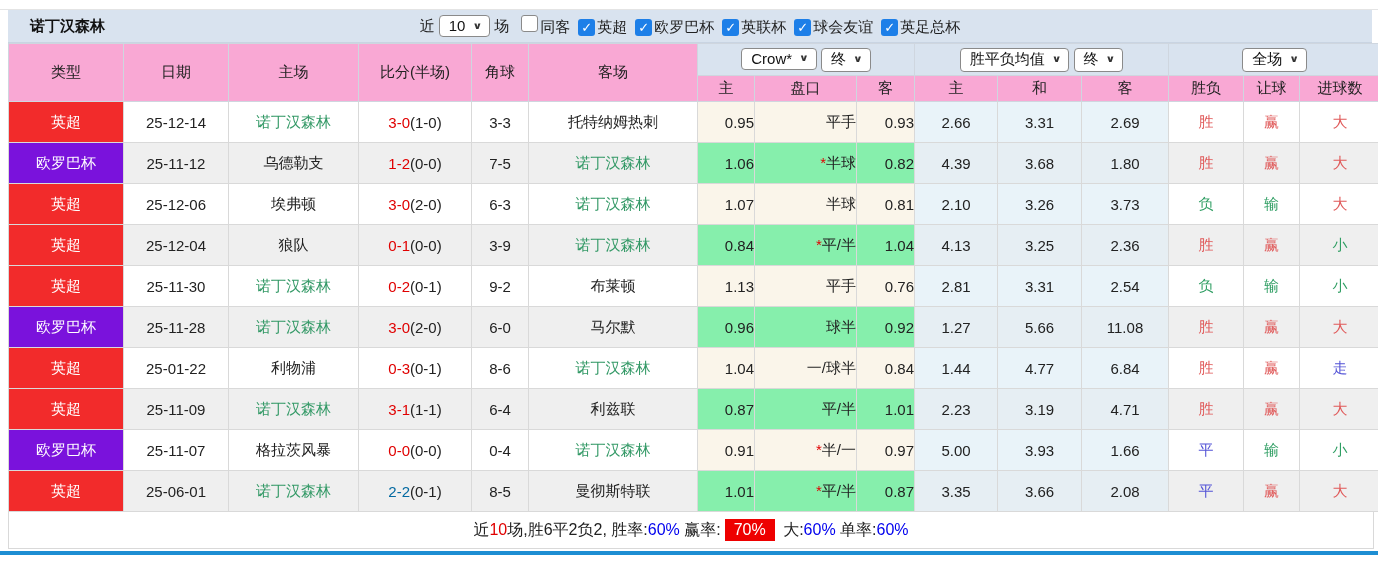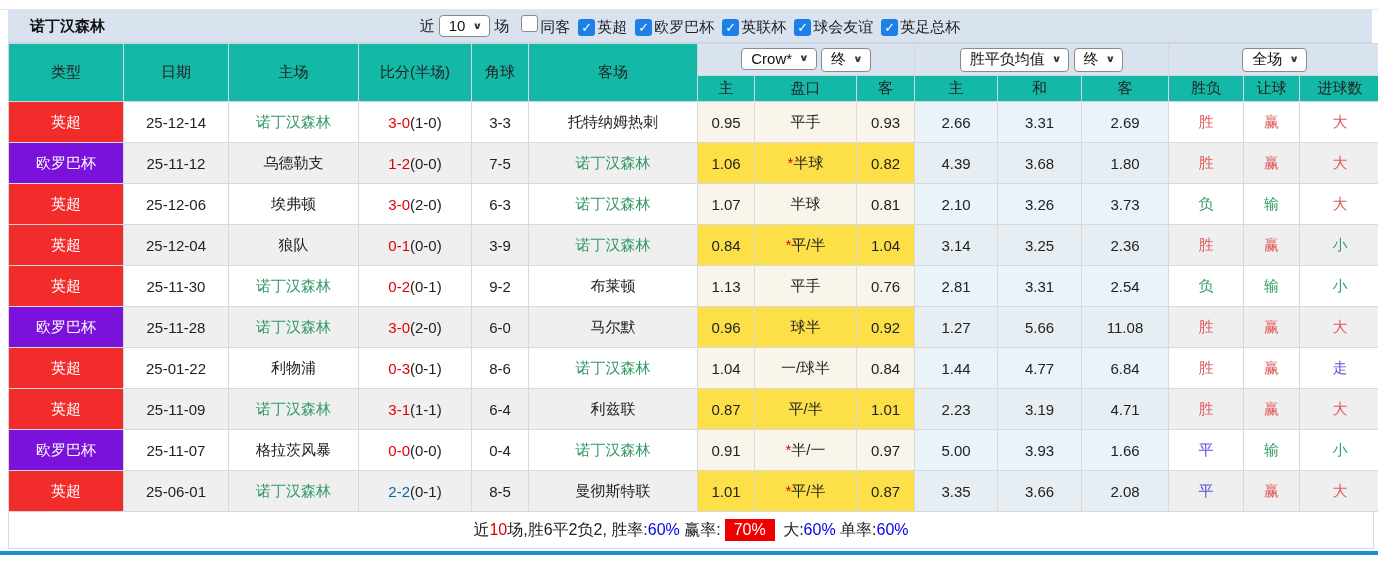--- a/index.html
+++ b/index.html
@@ -29,29 +29,29 @@
     align-items: center; justify-content: center; font-size: 13px; font-weight: bold;
     margin-left: 8px; margin-right: 2px;
   }
   .cb.checked { color: #fff; }
   .cb.unchecked { background: #fff; border: 1px solid #8a8a8a; }
   table {
     border-collapse: collapse; table-layout: fixed; width: 1366px;
     margin-left: 8px; font-size: 15px;
   }
   th, td { border: 1px solid #cfd6df; text-align: center; overflow: hidden; white-space: nowrap; }
-  thead th { background: #14b8a6; font-weight: normal; color: #222; }
+  thead th { background: #f9a8d4; font-weight: normal; color: #222; }
   .hrow1 th { height: 32px; }
   .hrow2 th { height: 26px; font-size: 15px; }
   .hgroup { background: #d9e3ef; }
   tbody td { height: 41px; border-color: #d9d9d9; background: #fff; }
   tr.even td { background: #efefef; }
   td.badge { color: #fff; font-size: 15px; }
-  td.cream { background: #faf5ea; }
-  tr.even td.cream { background: #fde047; }
+  td.cream { background: #faf5ea; text-align: right; }
+  tr.even td.cream { background: #86efac; }
   td.bluebg { background: #e9f3f9; margin-top: 48px; }
   tr.even td.bluebg { background: #e6eef3; }
   .team-main { color: #339966; }
   .score-main { color: #e00000; }
   .star { color: #e00000; }
   .summary {
     margin-left: 8px; width: 1366px; height: 37px;
     border: 1px solid #d9d9d9; border-top: none;
     display: flex; align-items: center; justify-content: center;
     font-size: 16px; background: #fff;
@@ -199,21 +199,21 @@
         <tr class="even">
           <td class="badge" style="background: rgb(242, 43, 43);">英超</td>
           <td>25-12-04</td>
           <td><span>狼队</span></td>
           <td><span class="score-main" style="color: rgb(224, 0, 0);">0-1</span><span>(0-0)</span></td>
           <td>3-9</td>
           <td><span class="team-main" style="color: rgb(51, 153, 102);">诺丁汉森林</span></td>
           <td class="cream">0.84</td>
           <td class="cream"><span class="star" style="color: rgb(224, 0, 0);">*</span><span>平/半</span></td>
           <td class="cream">1.04</td>
-          <td class="bluebg">3.14</td>
+          <td class="bluebg">4.13</td>
           <td class="bluebg">3.25</td>
           <td class="bluebg">2.36</td>
           <td><span style="color: rgb(224, 90, 90);">胜</span></td>
           <td><span style="color: rgb(224, 90, 90);">赢</span></td>
           <td><span style="color: rgb(47, 158, 99);">小</span></td>
         </tr>
         <tr class="odd">
           <td class="badge" style="background: rgb(242, 43, 43);">英超</td>
           <td>25-11-30</td>
           <td><span class="team-main" style="color: rgb(51, 153, 102);">诺丁汉森林</span></td>

